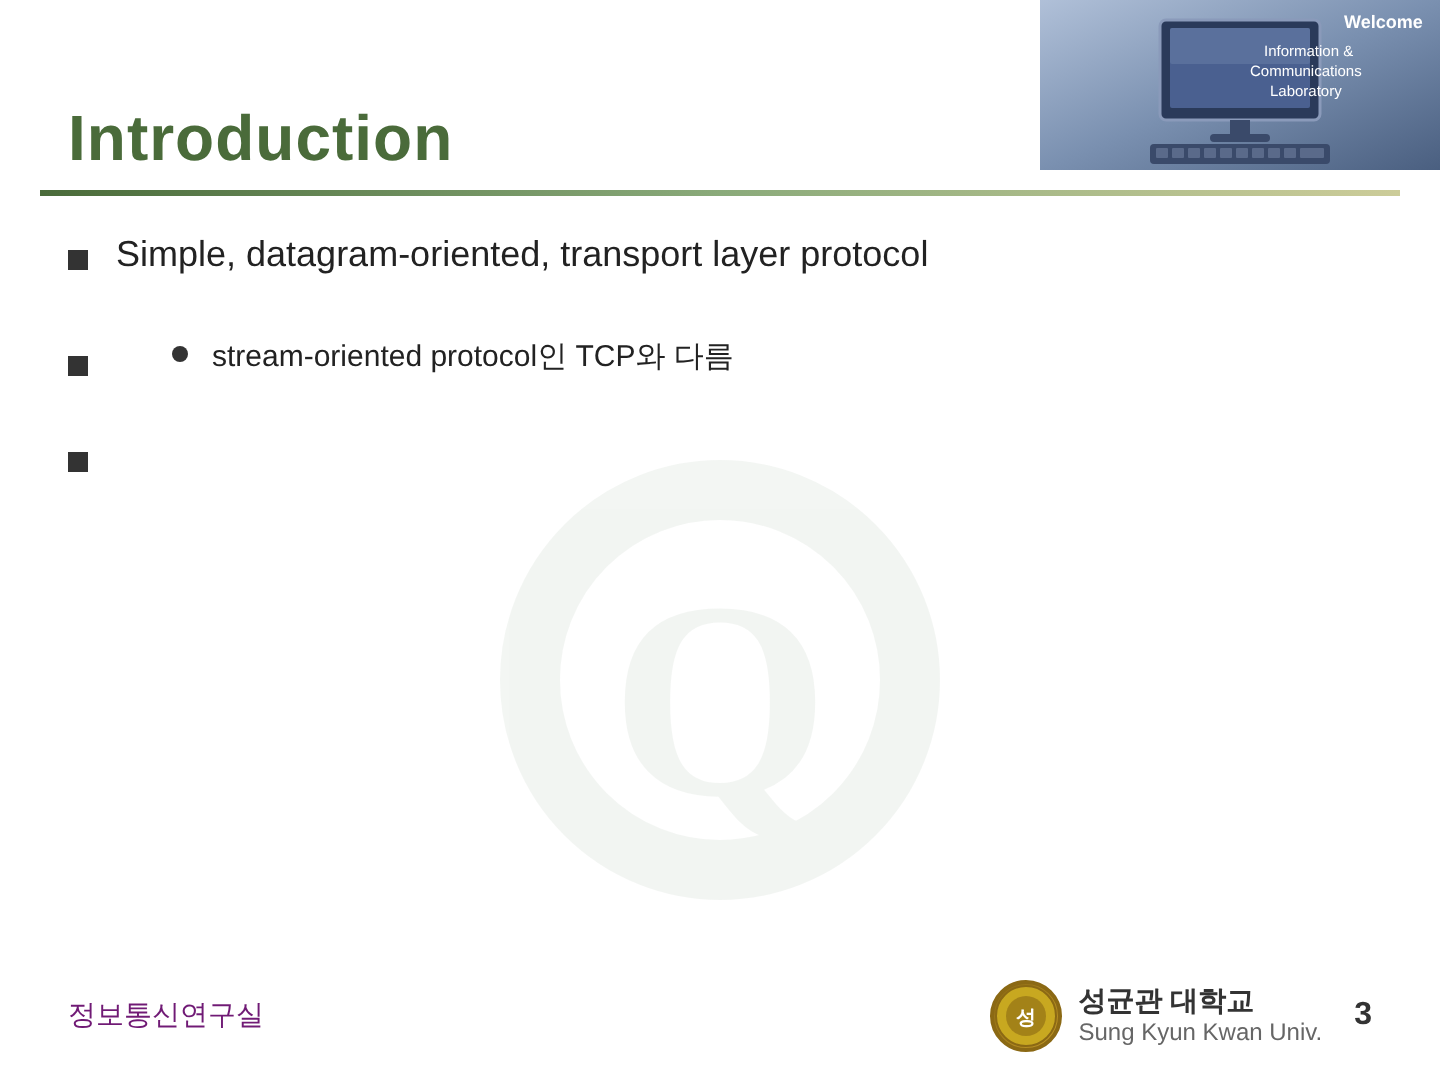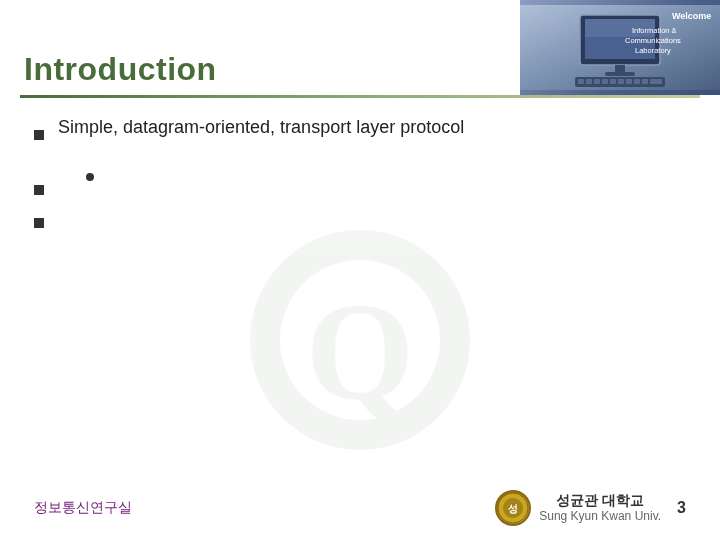--- a/index.html
+++ b/index.html
@@ -27,39 +27,39 @@
       left: 0;
       right: 0;
       height: 100px;
       display: flex;
       align-items: flex-end;
       padding-bottom: 8px;
     }
 
     .title-area {
       flex: 1;
-      padding-left: 24px;
+      padding-left: 34px;
       padding-bottom: 4px;
     }
 
     .slide-title {
       font-size: 32px;
       font-weight: bold;
       color: #4a6b3a;
       font-family: Arial, sans-serif;
       letter-spacing: 0.5px;
     }
 
     
     .lab-image {
       position: absolute;
       top: 0;
       right: 0;
       width: 200px;
-      height: 95px;
+      height: 85px;
       overflow: hidden;
     }
 
     .lab-image-inner {
       width: 100%;
       height: 100%;
       background: linear-gradient(135deg, #8b9dc3 0%, #6b7fa3 30%, #4a5f8a 60%, #3a4f7a 100%);
       position: relative;
       display: flex;
       flex-direction: column;
@@ -80,21 +80,21 @@
     
     .content {
       position: absolute;
       top: 115px;
       left: 34px;
       right: 34px;
     }
 
     .bullet-item {
       display: flex;
-      align-items: flex-end;
+      align-items: center;
       margin-bottom: 18px;
     }
 
     .bullet-square {
       width: 10px;
       height: 10px;
       background: #333333;
       margin-right: 14px;
       margin-top: 5px;
       flex-shrink: 0;
@@ -185,21 +185,21 @@
       border-radius: 50%;
       background: linear-gradient(135deg, #8b6914, #c49a28);
       border: 2px solid #8b6914;
       display: flex;
       align-items: center;
       justify-content: center;
       overflow: hidden;
     }
 
     .university-name {
-      text-align: center;
+      text-align: left;
     }
 
     .university-korean {
       font-size: 14px;
       font-weight: bold;
       color: #333333;
       font-family: 'Malgun Gothic', Arial, sans-serif;
       line-height: 1.2;
     }
 
@@ -300,20 +300,21 @@
       <div class="bullet-square"></div>
       <span class="bullet-text">Simple, datagram-oriented, transport layer protocol</span>
     </div>
 
     <div class="bullet-item">
       <div class="bullet-square"></div>
       <div>
         
         <div class="sub-bullet" style="margin-top: 10px;">
           <div class="sub-bullet-circle"></div>
+          <span class="sub-bullet-text">stream-oriented protocol인 TCP와 다름</span>
         </div>
       </div>
     </div>
 
     <div class="bullet-item">
       <div class="bullet-square"></div>
       <div>
         
       </div>
     </div>

